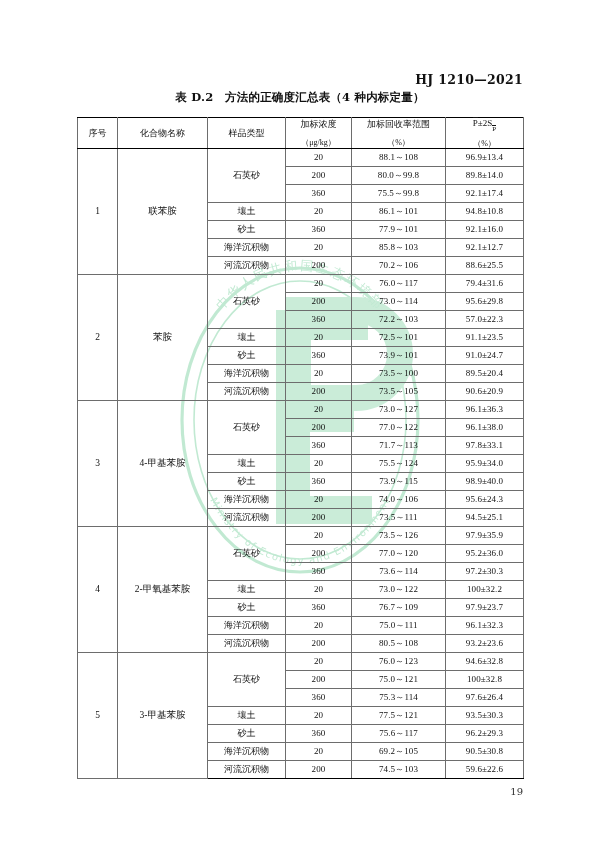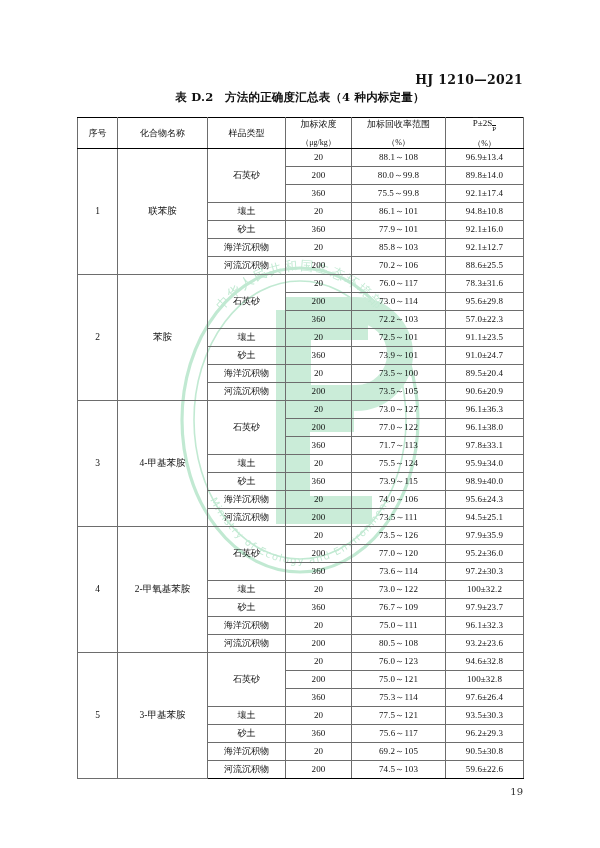--- a/index.html
+++ b/index.html
@@ -261,21 +261,21 @@
             <td class="num">200</td>
             <td class="num">70.2～106</td>
             <td class="num">88.6±25.5</td>
           </tr>
           <tr class="blk-top">
             <td class="idx" rowspan="7">2</td>
             <td class="name" rowspan="7">苯胺</td>
             <td class="sample" rowspan="3">石英砂</td>
             <td class="num">20</td>
             <td class="num">76.0～117</td>
-            <td class="num">78.3±31.6</td>
+            <td class="num">79.4±31.6</td>
           </tr>
           <tr>
             <td class="num">200</td>
             <td class="num">73.0～114</td>
             <td class="num">95.6±29.8</td>
           </tr>
           <tr>
             <td class="num">360</td>
             <td class="num">72.2～103</td>
             <td class="num">57.0±22.3</td>

